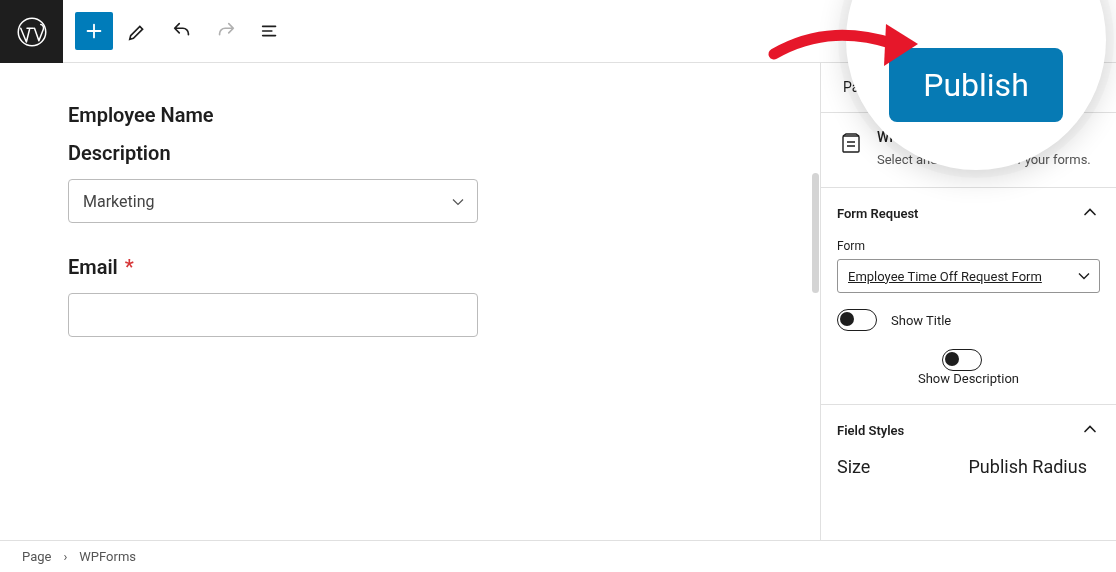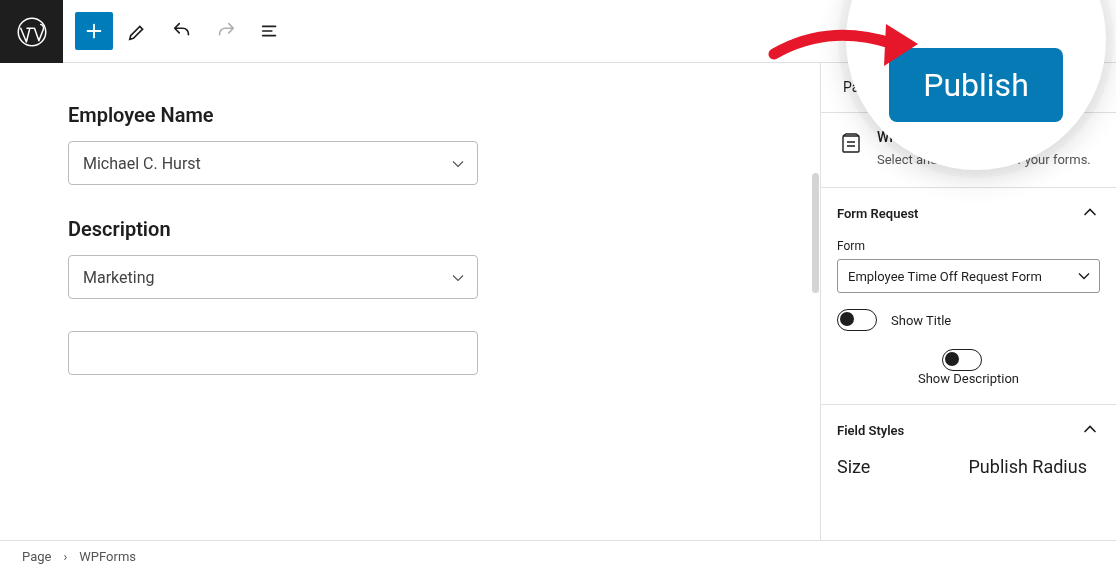--- a/index.html
+++ b/index.html
@@ -42,21 +42,21 @@
   .panel { border-bottom: 1px solid #e0e0e0; }
   .blockinfo { padding: 16px 16px 18px 16px; display: flex; }
   .blockicon { width: 28px; height: 28px; flex-shrink: 0; margin-right: 12px; display:flex; align-items:center; justify-content:center;}
   .blockicon svg { width: 24px; height: 24px; }
   .blockmeta .name { font-weight: 500; font-size: 14px; margin-bottom: 6px; }
   .blockmeta .desc { font-size: 13px; color: #555; line-height: 1.4; }
 
   .panel-head { display: flex; align-items: center; justify-content: space-between; padding: 14px 16px; font-weight: 600; cursor:pointer;}
   .panel-body { padding: 0 16px 18px 16px; }
   .sb-label { font-size: 12px; margin-bottom: 6px; }
-  .sb-select { width: 100%; height: 34px; border: 1px solid #949494; border-radius: 3px; padding: 0 30px 0 10px; font-size: 13px; background: #fff; position: relative; display:flex; align-items:center; }
+  .sb-select { width: 100%; height: 34px; border: 1px solid #949494; border-radius: 3px; padding: 0 30px 0 10px; font-size: 13px; background: #fff; position: relative; display:flex; align-items:center;text-decoration:underline; }
   .sb-select-wrap { position: relative; margin-bottom: 16px; }
   .sb-select-wrap .chev { position: absolute; right: 10px; top: 50%; transform: translateY(-50%); pointer-events:none; }
 
   .toggle-row { display: flex; align-items: center; margin-top: 10px; }
   .toggle { width: 40px; height: 22px; border-radius: 11px; border: 1.5px solid #1e1e1e; background: #fff; position: relative; margin-right: 14px; cursor:pointer;}
   .toggle .knob { position: absolute; left: 2px; top: 2px; width: 14px; height: 14px; border-radius: 50%; background: #1e1e1e; }
 
   .fs-row { display:flex; padding: 0 16px 18px 16px; }
   .fs-col { flex:1; font-size:18px; }
 
@@ -126,43 +126,37 @@
     </svg>
   </div>
   <div class="spacer"></div>
   <div class="savedraft">Save draft</div>
 </div>
 
 <div class="editor">
   <div class="editor-inner">
 
     <div class="f-label">Employee Name</div>
-    <div class="f-field">
-      <div class="f-select">
-          <span>Michael C. Hurst</span>
-        </div>
-      <span class="f-caret">
-        <svg width="12" height="8" viewBox="0 0 12 8">
-            <path d="M1 1l5 5 5-5" stroke="#555" stroke-width="1.2" fill="none"></path>
-          </svg>
-      </span>
-    </div>
 
     <div class="f-label">Description</div>
     <div class="f-field">
       <div class="f-select">
           <span>Marketing</span>
         </div>
       <span class="f-caret">
         <svg width="12" height="8" viewBox="0 0 12 8">
             <path d="M1 1l5 5 5-5" stroke="#555" stroke-width="1.2" fill="none"></path>
           </svg>
       </span>
     </div>
 
+    <div class="f-label">
+      <span>Email</span>
+      <span class="req">*</span>
+    </div>
     <div class="f-field">
       <div class="f-input">
           <span></span>
         </div>
     </div>
   </div>
   <div class="editor-scroll"></div>
 </div>
 
 <div class="sidebar">

